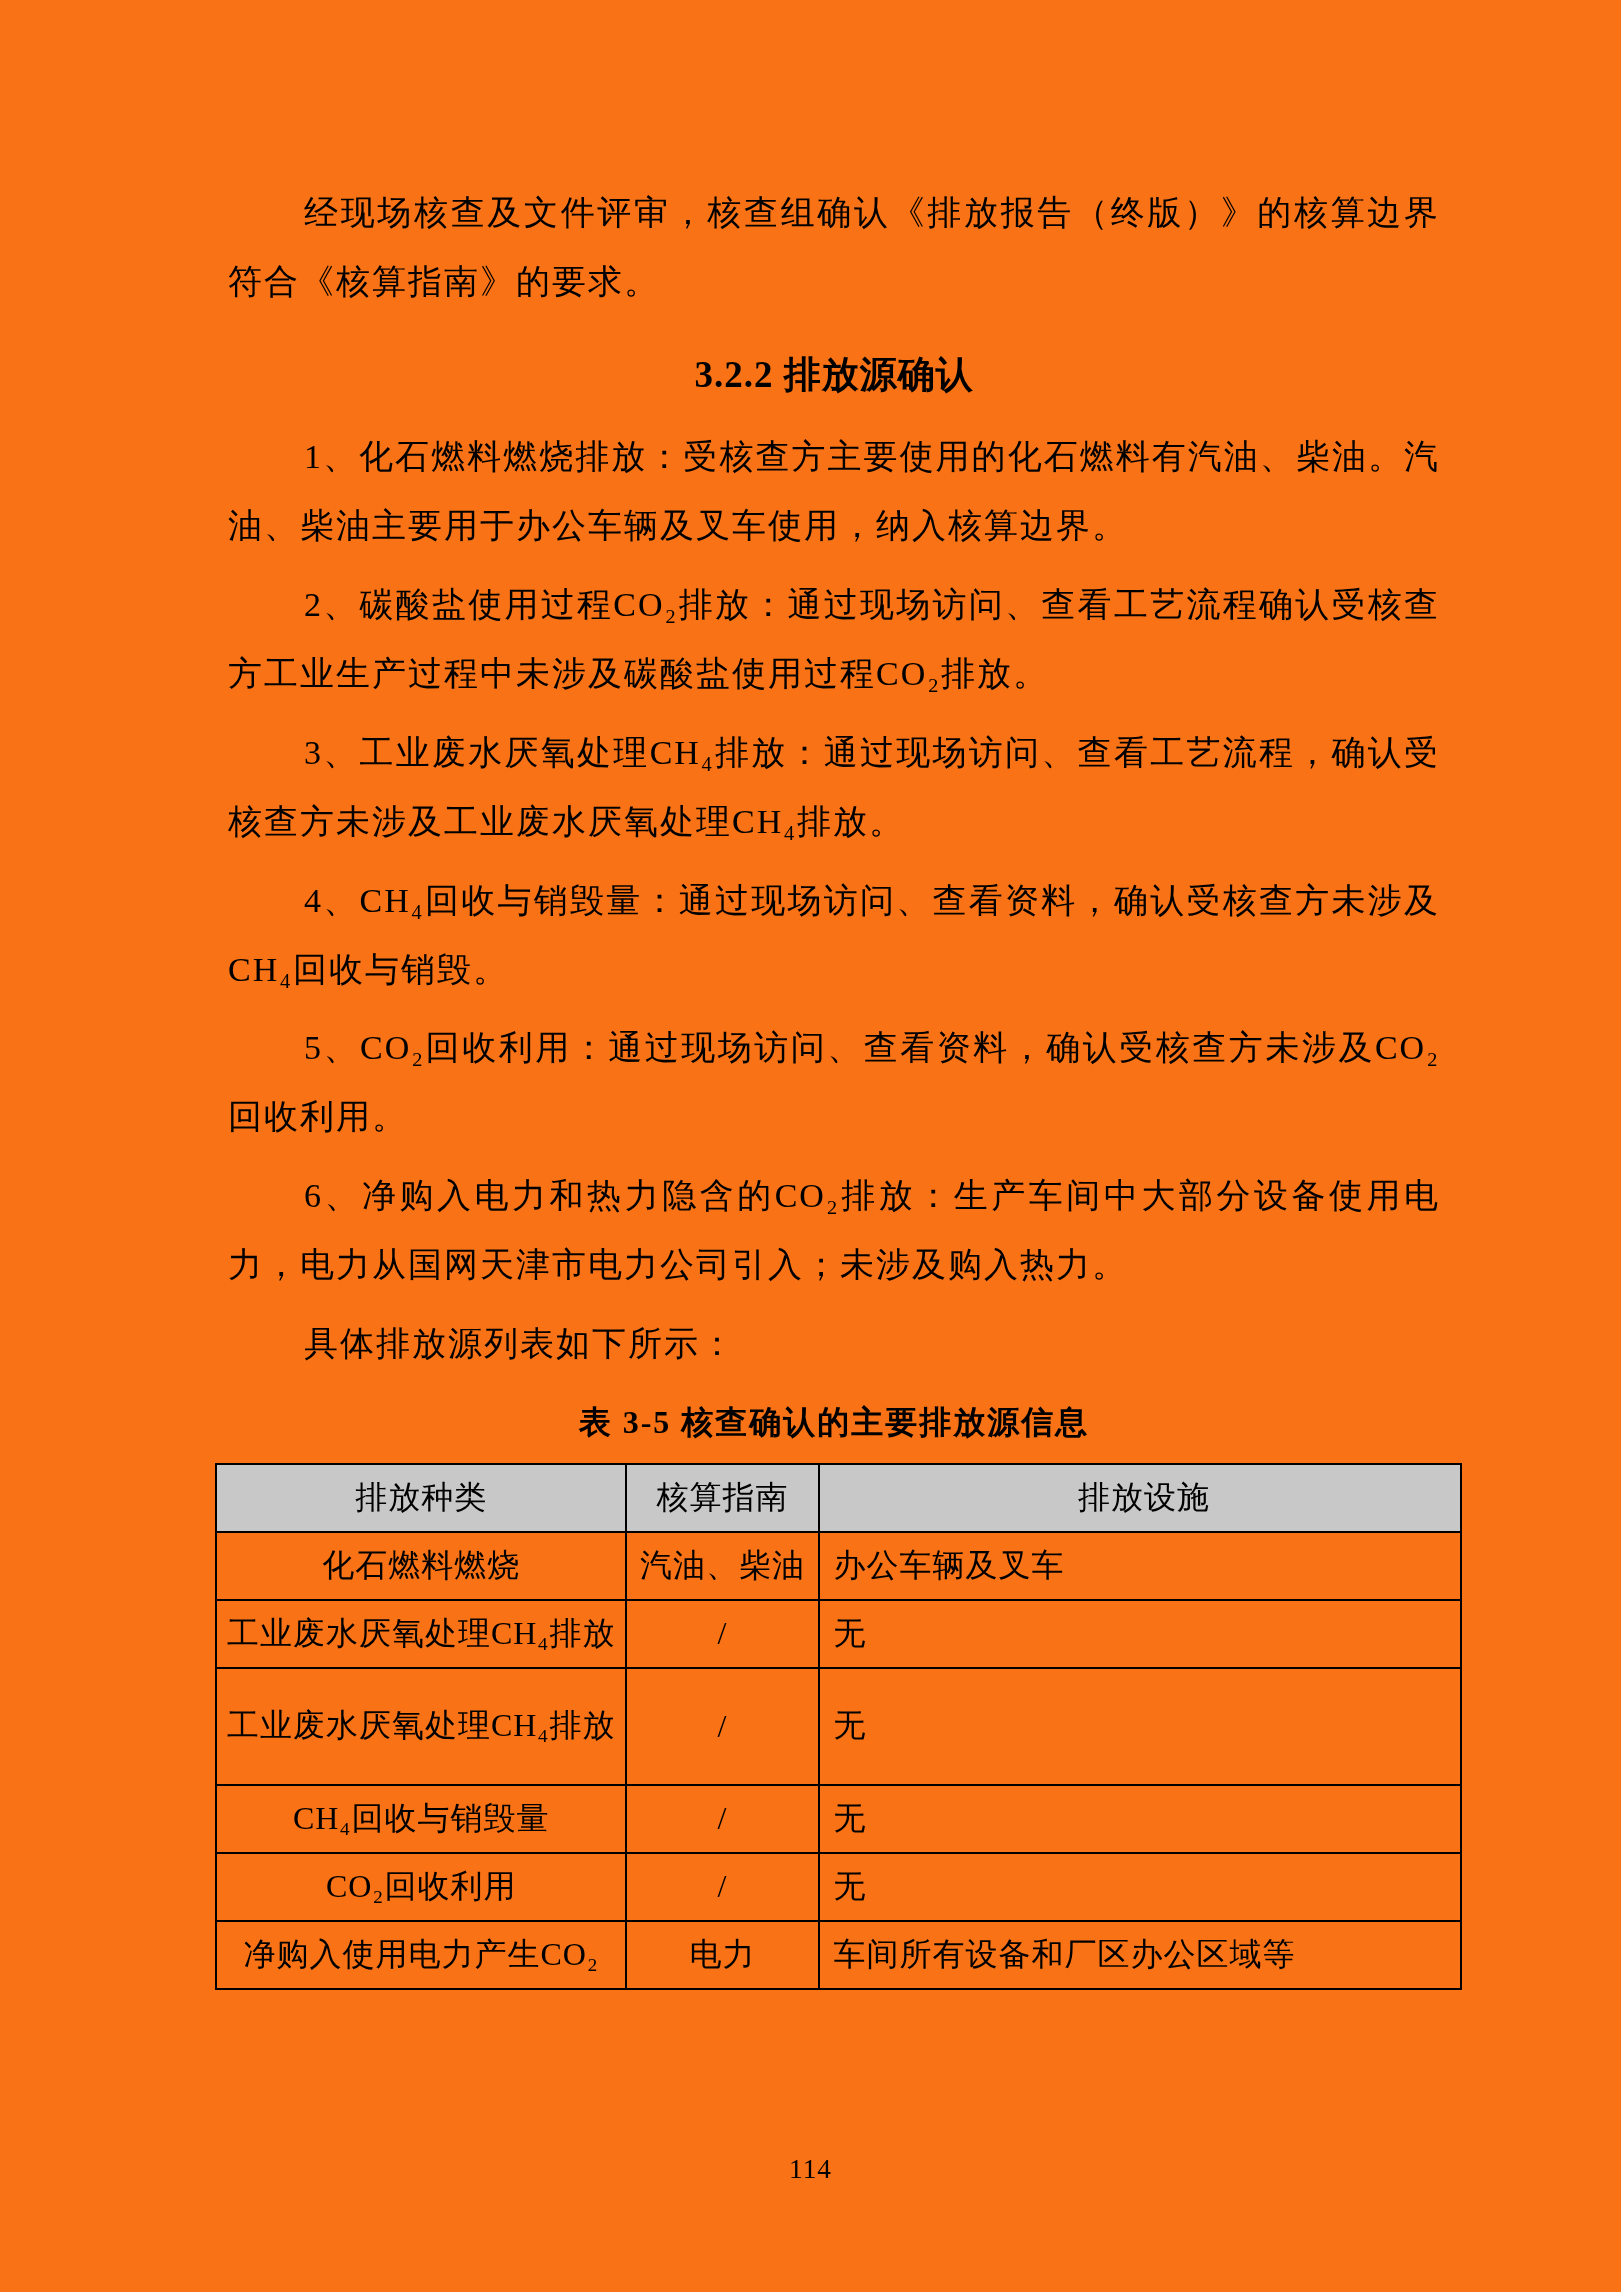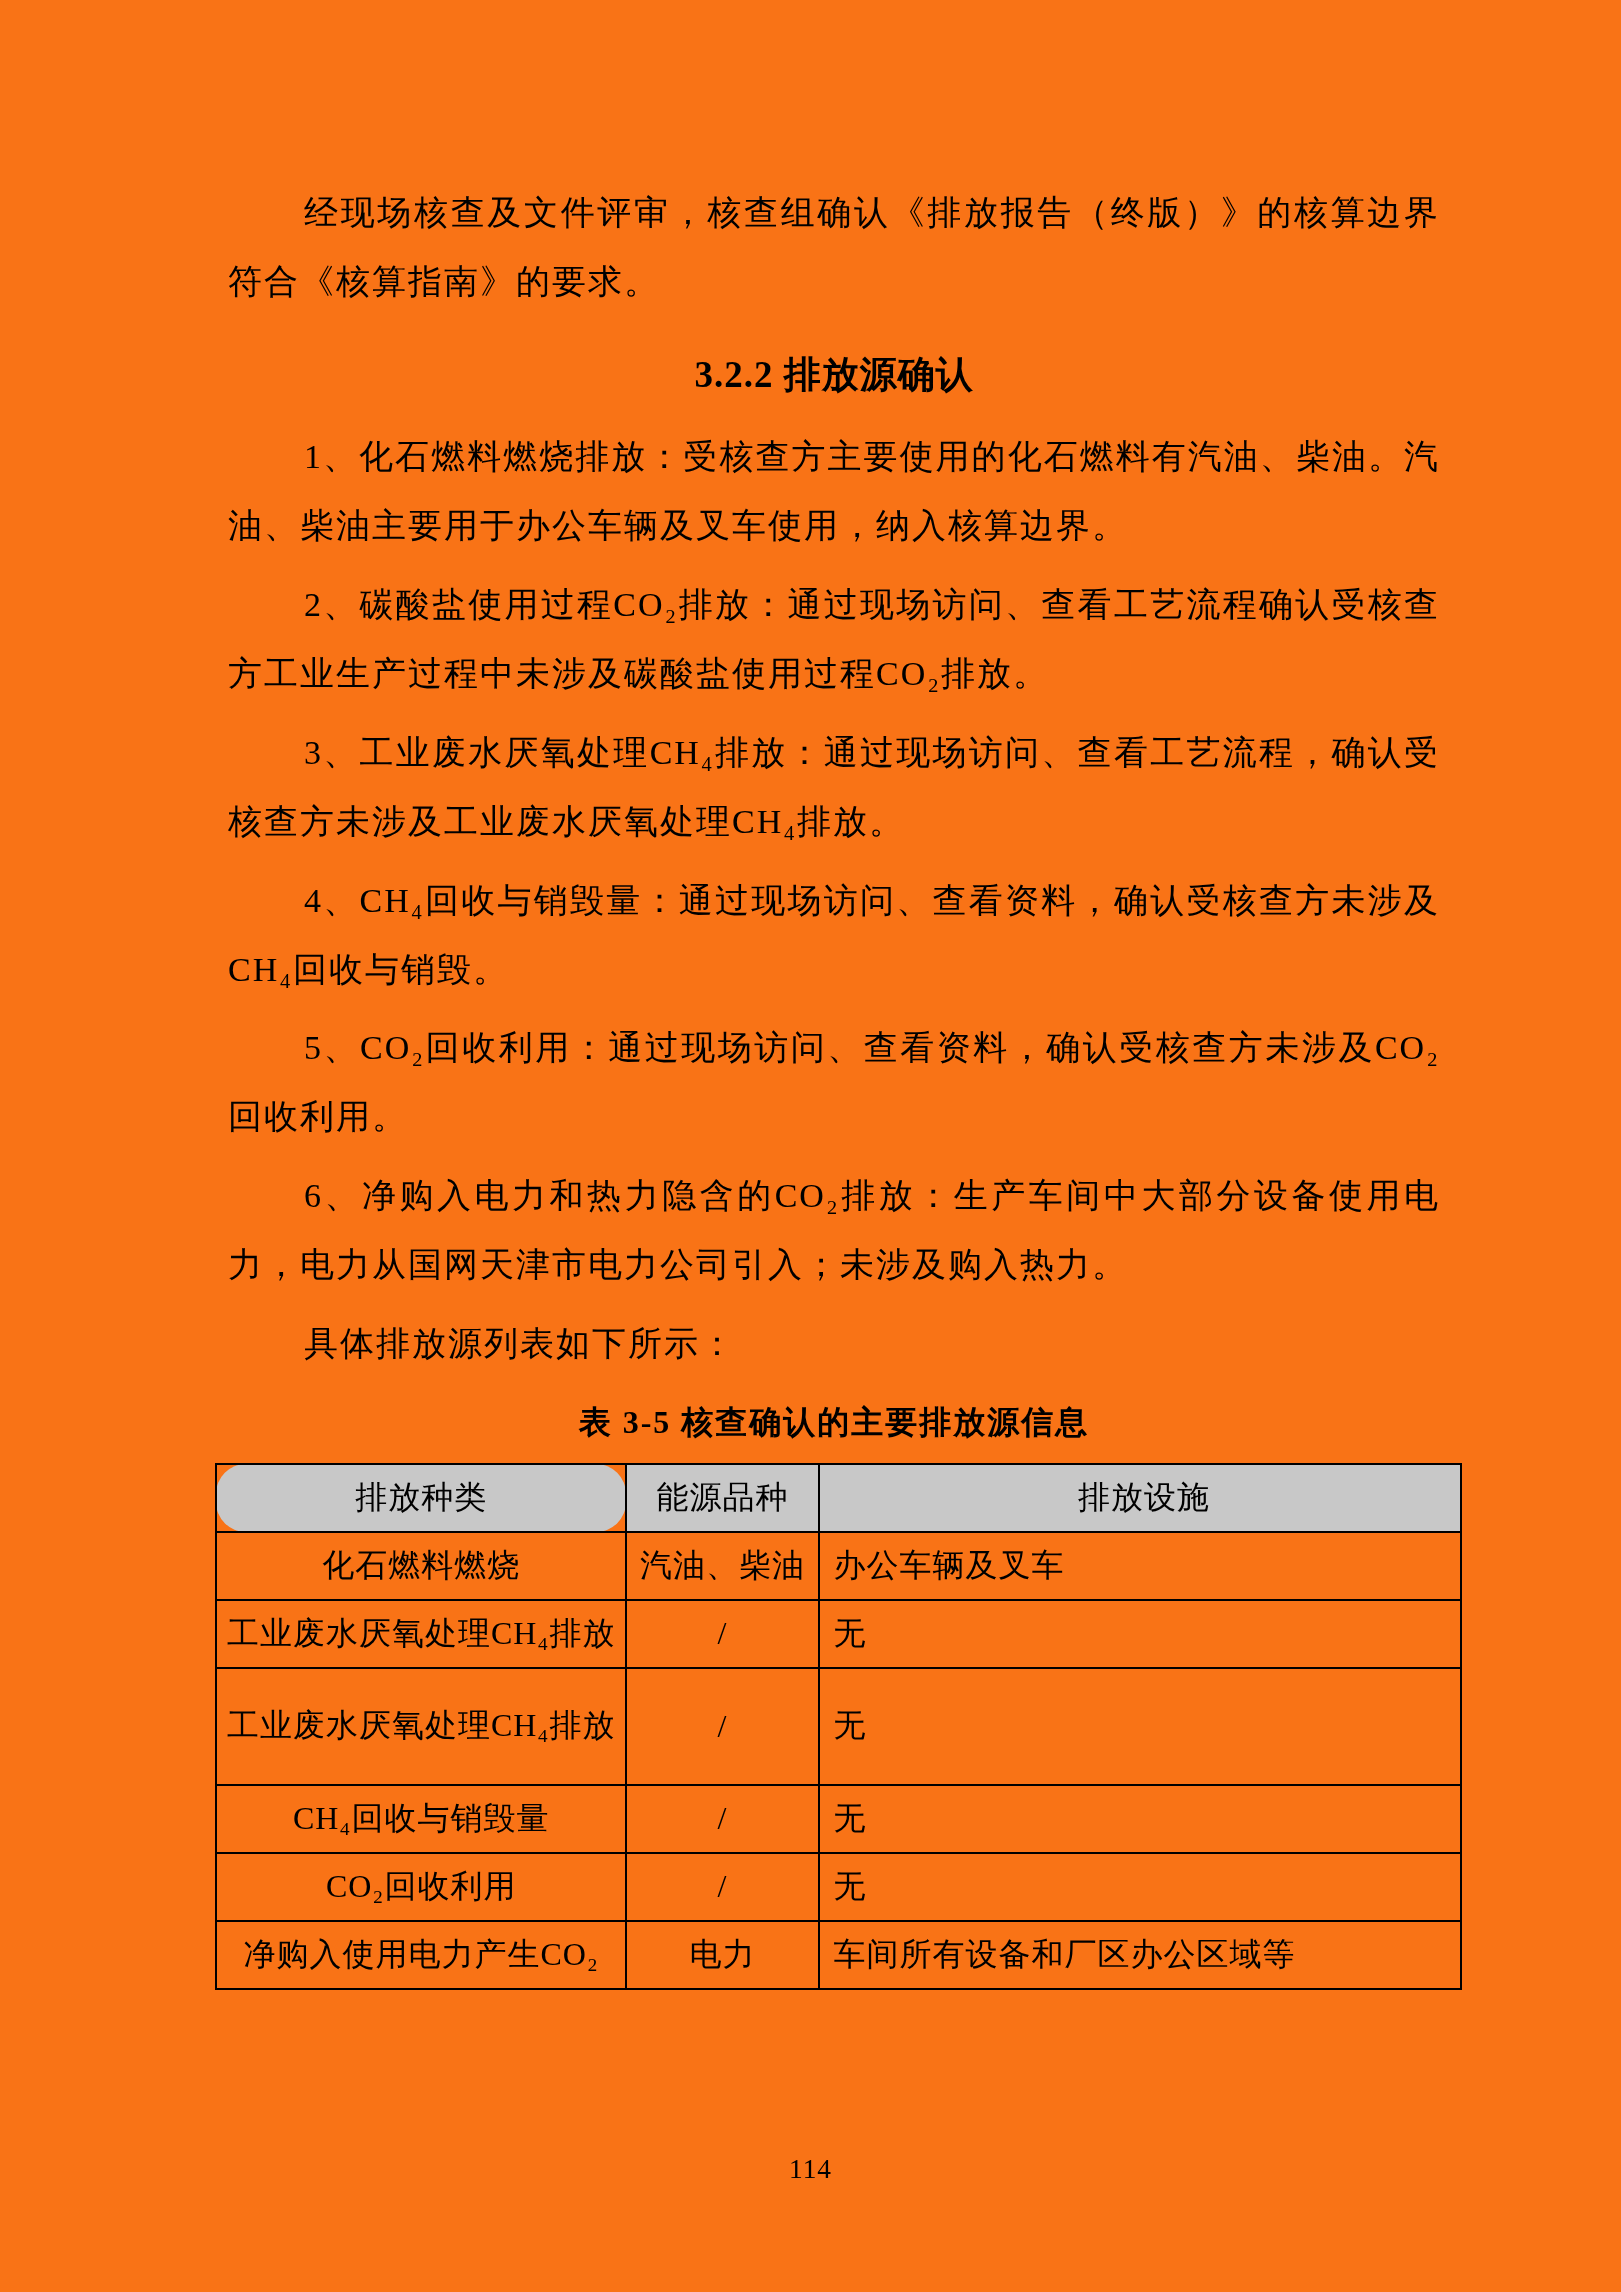--- a/index.html
+++ b/index.html
@@ -60,21 +60,21 @@
     padding: 2px 5.9px;
     overflow: hidden;
   }
   table.emission-table th {
     background: #c8c8c8;
     text-align: center;
     height: 62px;
   }
   table.emission-table td { height: 62px; margin-left: 26px; }
   tr.row-tall td { height: 111px; }
-  .col-type  { width: 396px; text-align: center; border-radius: 30px; }
+  .col-type  { width: 396px; text-align: center; }
   .col-energy{ width: 179px; text-align: center; }
   .col-fac   { width: 621px; text-align: left; padding-left: 13.7px !important; }
   .page-number {
     position: absolute;
     left: 0;
     top: 2154px;
     width: 100%;
     text-align: center;
     font-size: 27.4px;
     letter-spacing: 1px;
@@ -104,21 +104,21 @@
     <p class="para">6、净购入电力和热力隐含的CO₂排放：生产车间中大部分设备使用电力，电力从国网天津市电力公司引入；未涉及购入热力。</p>
 
     <p class="para">具体排放源列表如下所示：</p>
 
     <div class="table-caption">表 3-5 核查确认的主要排放源信息</div>
 
     <table class="emission-table">
       <thead>
         <tr>
           <th class="col-type">排放种类</th>
-          <th class="col-energy">能源品种</th>
+          <th class="col-energy">核算指南</th>
           <th class="col-fac">排放设施</th>
         </tr>
       </thead>
       <tbody>
         <tr>
           <td class="col-type">化石燃料燃烧</td>
           <td class="col-energy">汽油、柴油</td>
           <td class="col-fac">办公车辆及叉车</td>
         </tr>
         <tr>

